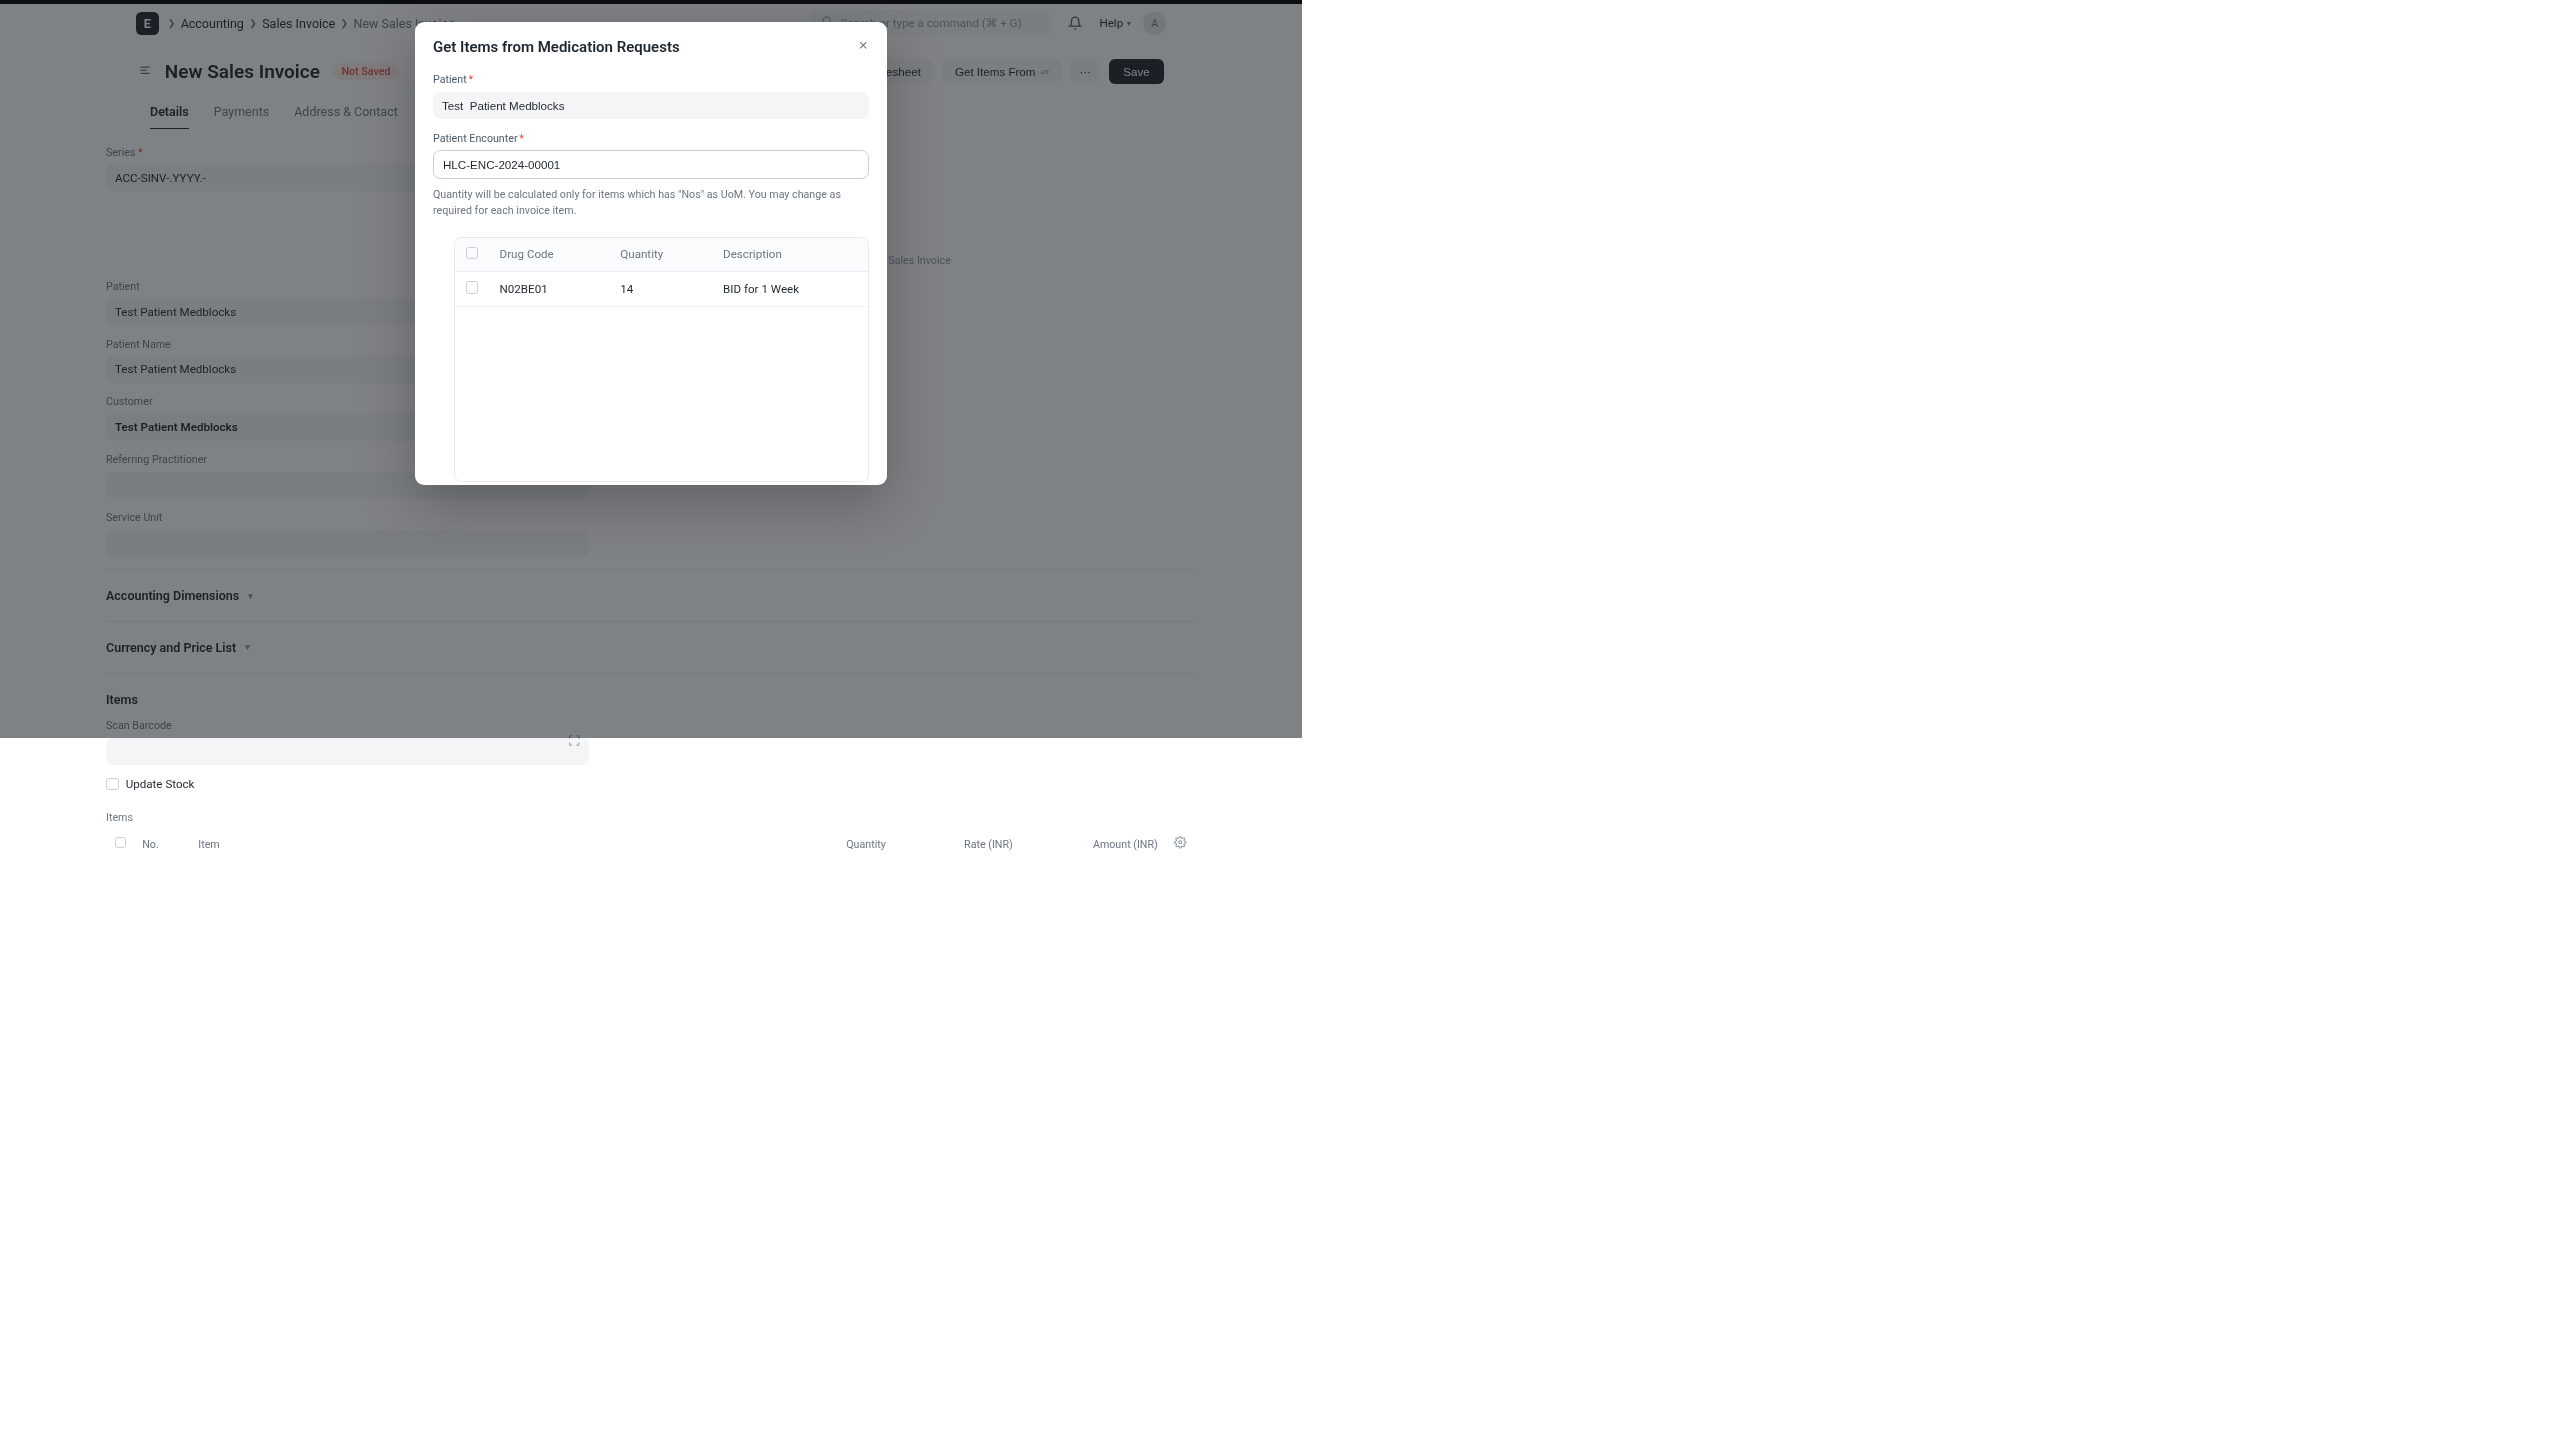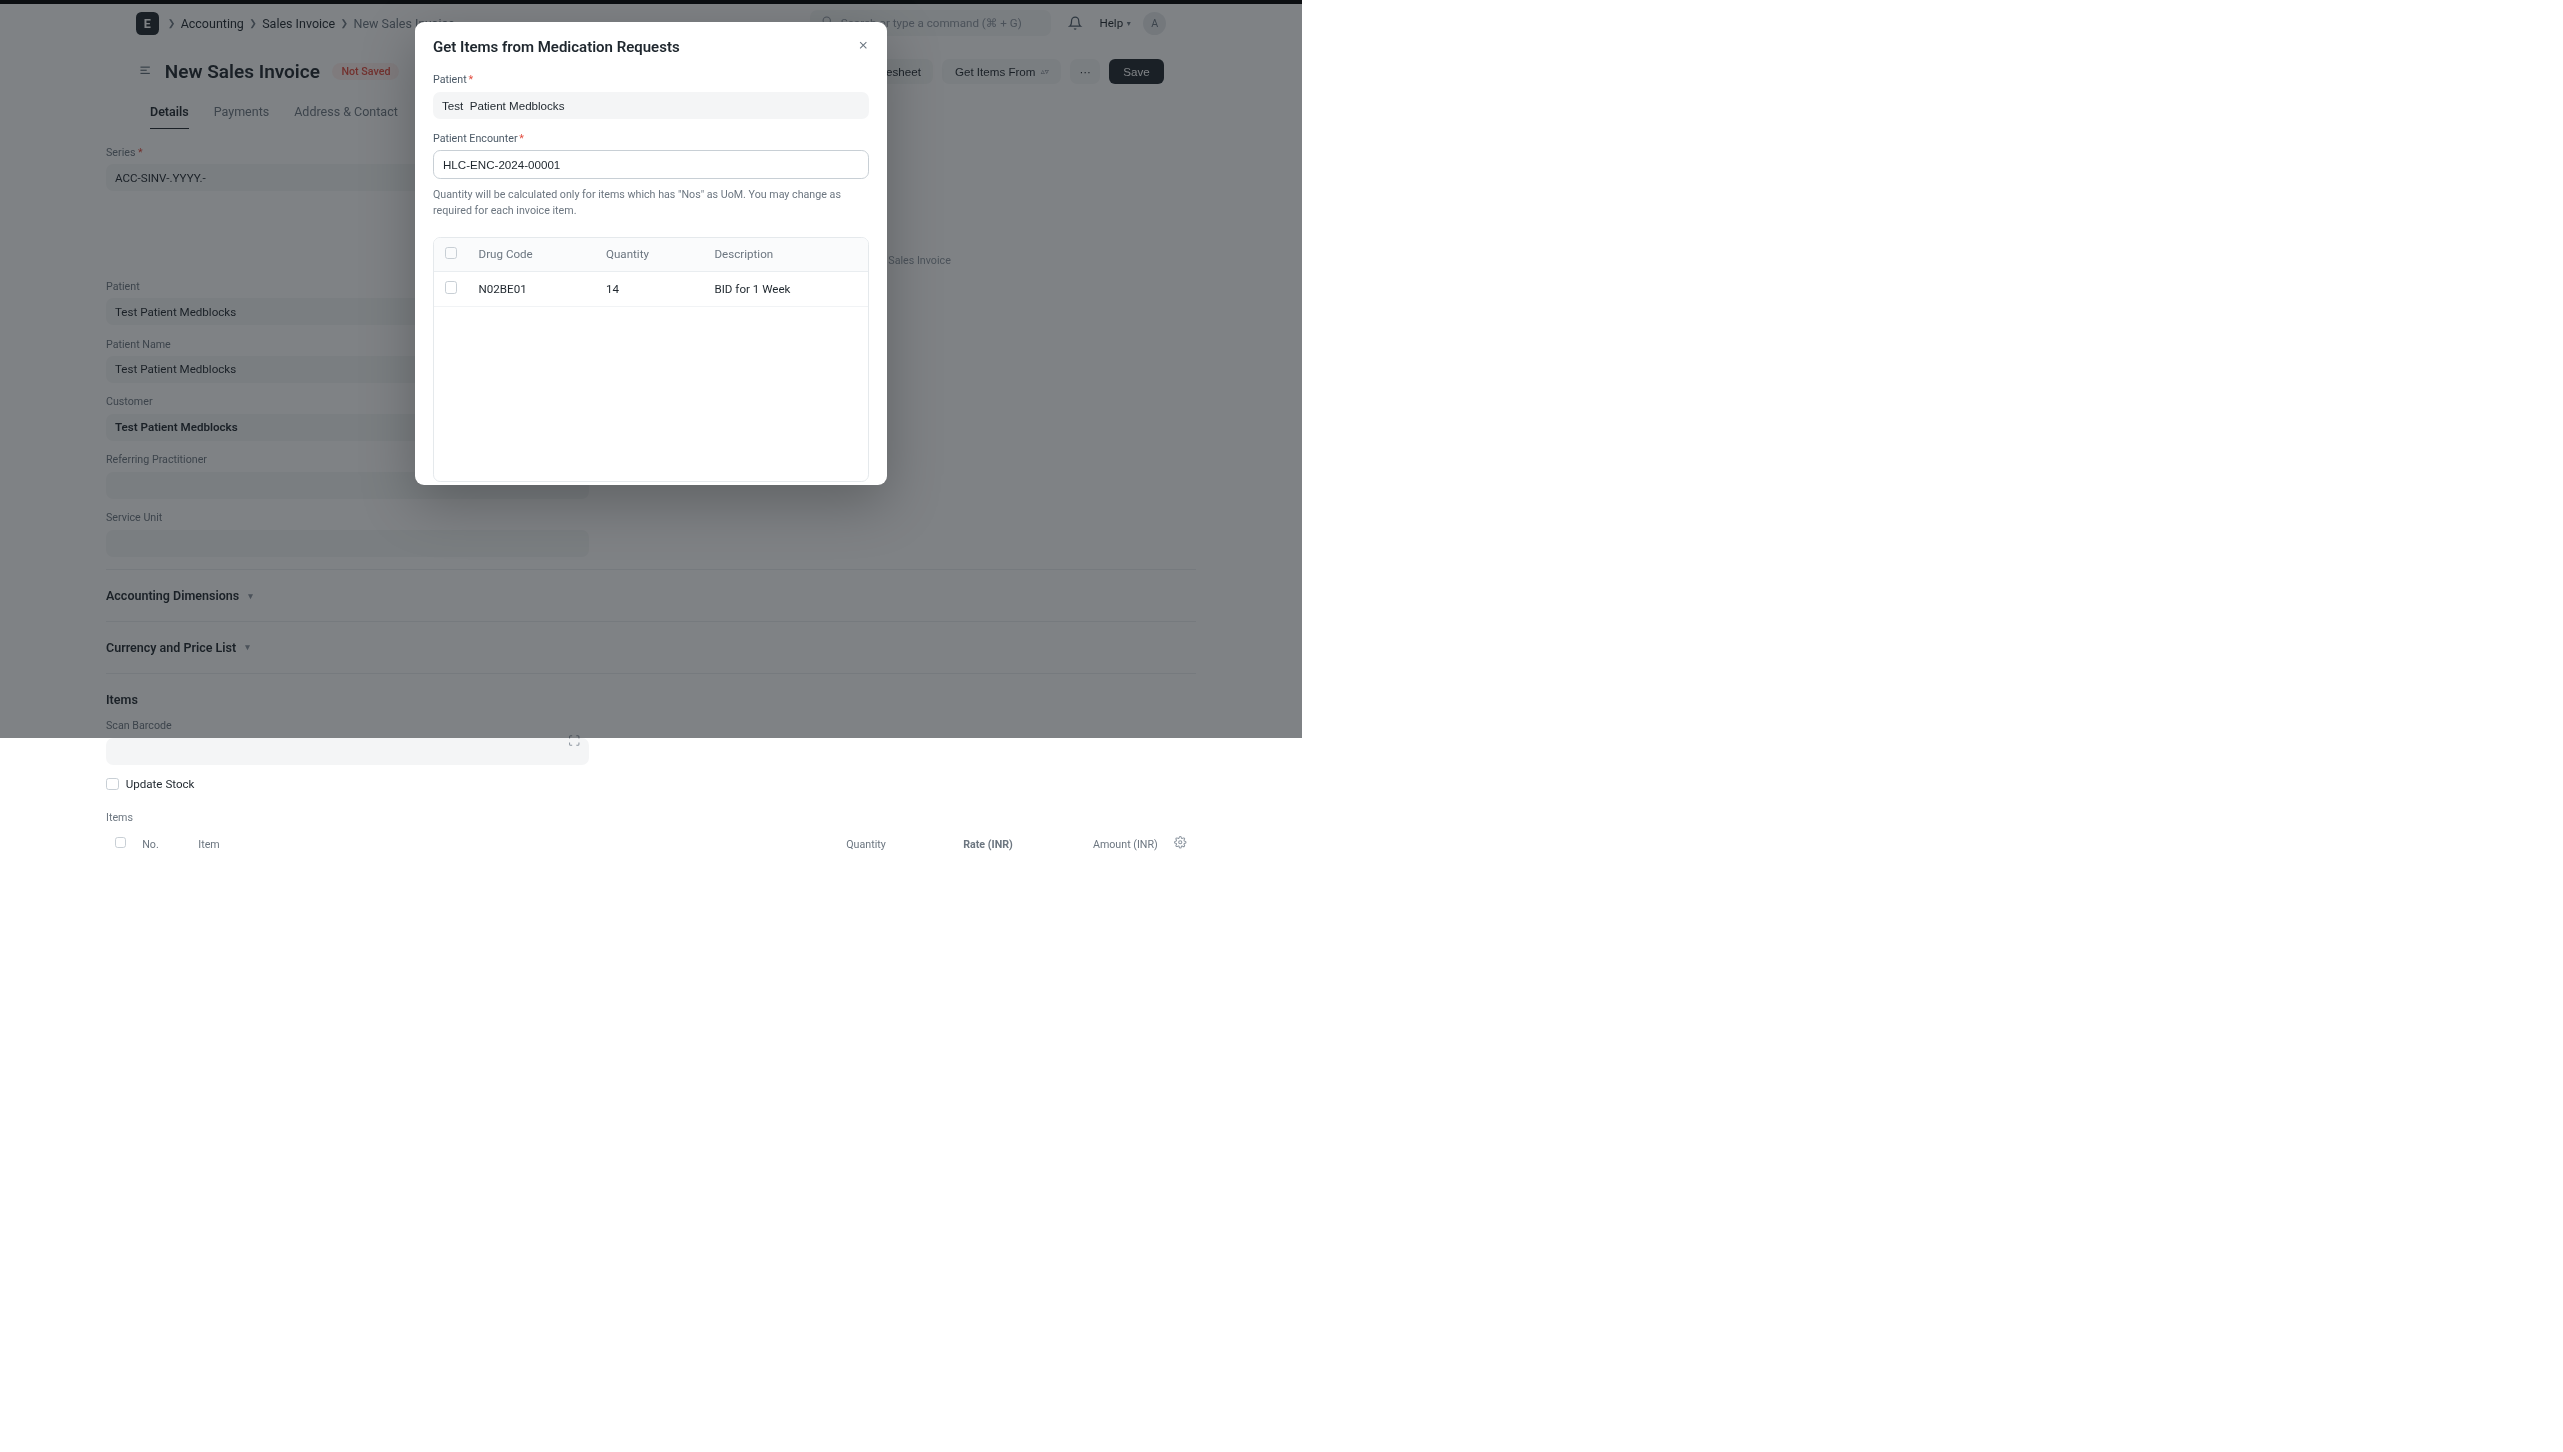--- a/index.html
+++ b/index.html
@@ -112,21 +112,21 @@
   .modal-close { margin-left:auto;color:#6c7680;cursor:pointer;font-size:12.5px;}
   .modal-body { padding: 7.2px 18px 3.6px 18px;}
   .m-field { margin-bottom:12.5px;}
   .m-field label { font-size:10.7px;color:#4c5a67;display:block;margin-bottom:5.4px;}
   .m-field label .req { color:#e24c3f;margin-left:1.8px;}
   .m-input {
     width:100%;background:#f4f5f6;border:none;border-radius:7.2px;padding:7.2px 9px;font-size:11.6px;color:#1f272e;
   }
   .m-input.active { background:#fff;border:0.9px solid #c8cfd5;}
   .m-help { font-size:10.7px;color:#6c7680;margin-top:7.2px;line-height:1.5;}
-  .m-table-wrap { border:0.9px solid #e5e9ec;border-radius:7.2px;margin-top:18px;height:245px;overflow:hidden;}
+  .m-table-wrap { border:0.9px solid #e5e9ec;border-radius:7.2px;margin-top:18px;height:245px;overflow:hidden;margin-left:21px;}
   .m-table { width:100%;border-collapse:collapse;font-size:11.6px;}
   .m-table th { text-align:left;font-weight:400;color:#6c7680;font-size:11.6px;padding:9px 10.7px;border-bottom:0.9px solid #e9edf0;background:#fafbfc;}
   .m-table th:first-child { width:30px;}
   .m-table td { padding:9px 10.7px;color:#1f272e;border-bottom:0.9px solid #f1f3f5;}
   .m-cbx { width:12.5px;height:12.5px;border:1.3px solid #c8cfd5;border-radius:2.7px;display:inline-block;}
   .modal-foot { padding:12.5px 18px 16px 18px; display:flex;justify-content:flex-end;}
   .btn-black { background:#1f272e;color:#fff;border:none;border-radius:7.2px;padding:5.4px 12.5px;font-size:11.6px;font-weight:500;cursor:pointer;}
 
   
   .browser-strip { height:3.6px;background:#000;}
@@ -296,21 +296,21 @@
 
     <div class="field" style="flex:none;width:100%;">
       <label>Items</label>
       <table style="width:100%;">
         <tbody>
             <tr class="items-header-row">
           <td style="width:18px;"><span class="box" style="display:inline-block;width:10.7px;height:10.7px;border:1.3px solid #c8cfd5;border-radius:2.7px;"></span></td>
           <td style="width:54px;">No.</td>
           <td>Item</td>
           <td style="width:125px;text-align:right;">Quantity</td>
-          <td style="width:125px;text-align:right;font-weight:bold;">Rate (INR)</td>
+          <td style="width:125px;text-align:right;">Rate (INR)</td>
           <td style="width:143px;text-align:right;">Amount (INR)</td>
           <td style="width:27px;text-align:center;color:#8d96a0;">
             <svg width="12.5" height="12.5" viewBox="0 0 24 24" fill="none" stroke="#8d96a0" stroke-width="2">
                   <circle cx="12" cy="12" r="3"></circle>
                   <path d="M19.4 15a1.7 1.7 0 0 0 .34 1.87l.06.06a2 2 0 1 1-2.83 2.83l-.06-.06a1.7 1.7 0 0 0-1.87-.34 1.7 1.7 0 0 0-1 1.55V21a2 2 0 1 1-4 0v-.09a1.7 1.7 0 0 0-1-1.55 1.7 1.7 0 0 0-1.87.34l-.06.06a2 2 0 1 1-2.83-2.83l.06-.06a1.7 1.7 0 0 0 .34-1.87 1.7 1.7 0 0 0-1.55-1H3a2 2 0 1 1 0-4h.09a1.7 1.7 0 0 0 1.55-1 1.7 1.7 0 0 0-.34-1.87l-.06-.06a2 2 0 1 1 2.83-2.83l.06.06a1.7 1.7 0 0 0 1.87.34H9a1.7 1.7 0 0 0 1-1.55V3a2 2 0 1 1 4 0v.09a1.7 1.7 0 0 0 1 1.55 1.7 1.7 0 0 0 1.87-.34l.06-.06a2 2 0 1 1 2.83 2.83l-.06.06a1.7 1.7 0 0 0-.34 1.87V9a1.7 1.7 0 0 0 1.55 1H21a2 2 0 1 1 0 4h-.09a1.7 1.7 0 0 0-1.55 1z"></path>
                 </svg>
           </td>
         </tr>
       </tbody>
         </table>

